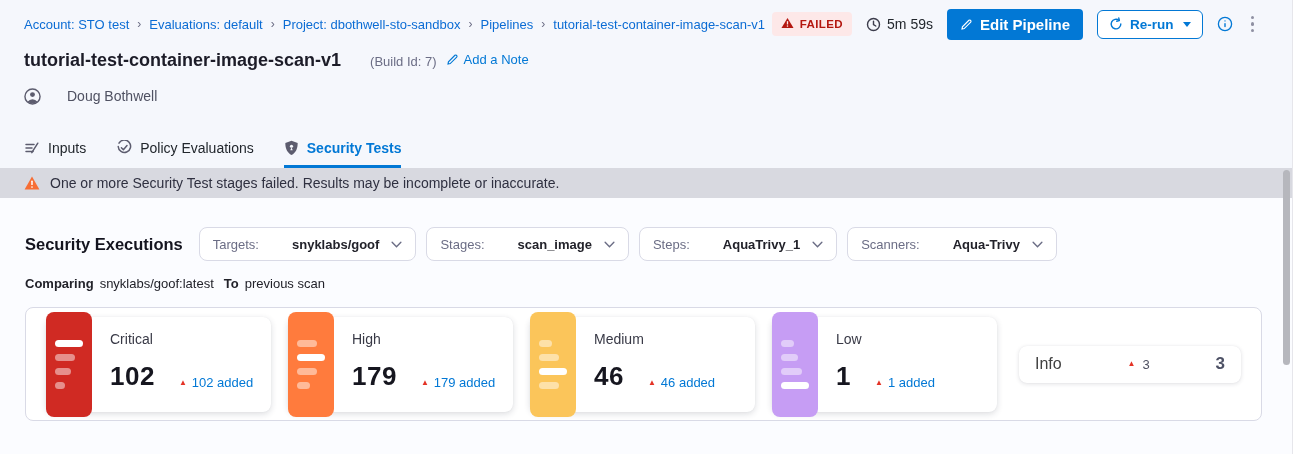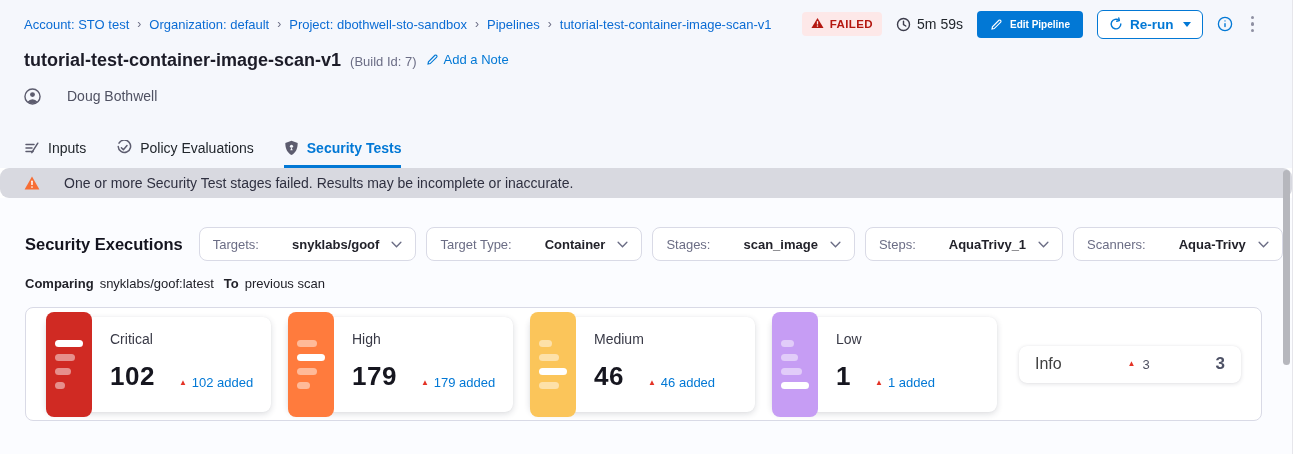--- a/index.html
+++ b/index.html
@@ -17,44 +17,44 @@
   .header { background:#f5f7fc; padding:14px 34px 0 24px; height:128px; }
   .crumb-row { display:flex; align-items:center; height:20px; font-size:13px;justify-content:center; }
   .crumbs { display:flex; align-items:center; gap:8px; white-space:nowrap; }
   .crumb { color:#0b6cd4; cursor:pointer; }
   .crumb-sep { color:#6b6d85; font-size:12px; }
   .right-cluster { margin-left:auto; display:flex; align-items:center; gap:14px; }
   .badge-failed { display:flex; align-items:center; gap:6px; background:#fde8e8; color:#b41710;
     font-size:11.5px; font-weight:700; letter-spacing:.4px; padding:5px 9px; border-radius:4px; }
   .duration { display:flex; align-items:center; gap:6px; font-size:14px; color:#22272d; }
   .btn-primary { display:flex; align-items:center; gap:7px; background:#0278d5; color:#fff;
-    font-size:10px; font-weight:600; padding:7px 13px; border-radius:4px; border:none; cursor:pointer; }
+    font-size:15px; font-weight:600; padding:7px 13px; border-radius:4px; border:none; cursor:pointer; }
   .btn-outline { display:flex; align-items:center; gap:7px; background:#fff; color:#0278d5;
     font-size:13.5px; font-weight:600; padding:6px 11px; border-radius:6px; border:1px solid #0278d5; cursor:pointer; }
   .caret-down { width:0; height:0; border-left:4px solid transparent; border-right:4px solid transparent;
     border-top:5px solid #0278d5; margin-left:2px; }
   .kebab { display:flex; flex-direction:column; gap:3px; padding:4px; cursor:pointer; }
   .kebab i { width:3.5px; height:3.5px; border-radius:50%; background:#8f90a2; }
 
   .title-row { margin-top:16px; display:flex; align-items:baseline; gap:9px; height:24px; }
   .page-title { font-size:18px; font-weight:700; color:#1c1c28; }
-  .build-id { font-size:13px; color:#6b6d85; }
+  .build-id { font-size:13px; color:#6b6d85;margin-left:20px; }
   .add-note { display:flex; align-items:center; gap:5px; font-size:13px; color:#0278d5; cursor:pointer; }
   .user-row { margin-top:12px; display:flex; align-items:center; gap:26px; font-size:14px; color:#4f5162; height:20px; }
 
   
   .tabs { background:#f5f7fc; height:40px; display:flex; align-items:stretch; gap:30px; padding:0 24px; }
   .tab { display:flex; align-items:center; gap:8px; font-size:14px; color:#22272d;
     border-bottom:3px solid transparent; padding-top:2px; cursor:pointer; }
   .tab.active { color:#0278d5; font-weight:700; border-bottom-color:#0278d5; }
   .tab .ticon { display:flex; }
 
   
-  .banner { height:30px; background:#d8d9e0; display:flex; align-items:center; gap:24px;
-    padding:0 24px; font-size:14px; color:#2f3040;border-radius:9px; }
+  .banner { height:30px; background:#d8d9e0; display:flex; align-items:center; gap:10px;
+    padding:0 24px; font-size:14px; color:#2f3040; }
 
   
   .content { background:#fbfcff; height:256px; padding:0 30px 0 25px; }
   .filters-row { padding-top:29px; display:flex; align-items:center; }
   .section-heading { font-size:16.5px; font-weight:700; color:#14141f; margin-right:16px; white-space:nowrap; }
   .pills { display:flex; gap:10px; }
   .pill { background:#fff; border:1px solid #d9dae6; border-radius:8px; height:34px;
     display:flex; align-items:center; gap:8px; padding:0 13px; font-size:13px; cursor:pointer; white-space:nowrap; }
   .pill .plabel { color:#6b6d85; }
   .pill .pvalue { color:#22222a; font-weight:700;margin-left:25px; }
@@ -98,21 +98,21 @@
 </head>
 <body>
 
 <div class="page">
 
   <div class="header">
     <div class="crumb-row">
       <div class="crumbs">
         <span class="crumb">Account: STO test</span>
         <span class="crumb-sep">›</span>
-        <span class="crumb">Organization: default</span>
+        <span class="crumb">Evaluations: default</span>
         <span class="crumb-sep">›</span>
         <span class="crumb">Project: dbothwell-sto-sandbox</span>
         <span class="crumb-sep">›</span>
         <span class="crumb">Pipelines</span>
         <span class="crumb-sep">›</span>
         <span class="crumb">tutorial-test-container-image-scan-v1</span>
       </div>
       <div class="right-cluster">
         <span class="badge-failed">
           <span class="ticon">
@@ -243,29 +243,20 @@
         <div class="pill">
           <span class="plabel">Targets:</span>
           <span class="pvalue">snyklabs/goof</span>
           <span class="chev">
               <svg width="11" height="7" viewBox="0 0 12 8" fill="none" stroke="#6b6d85" stroke-width="1.6" stroke-linecap="round">
                 <path d="M1 1.5 L6 6.5 L11 1.5"></path>
               </svg>
             </span>
         </div>
         <div class="pill">
-          <span class="plabel">Target Type:</span>
-          <span class="pvalue">Container</span>
-          <span class="chev">
-              <svg width="11" height="7" viewBox="0 0 12 8" fill="none" stroke="#6b6d85" stroke-width="1.6" stroke-linecap="round">
-                <path d="M1 1.5 L6 6.5 L11 1.5"></path>
-              </svg>
-            </span>
-        </div>
-        <div class="pill">
           <span class="plabel">Stages:</span>
           <span class="pvalue">scan_image</span>
           <span class="chev">
               <svg width="11" height="7" viewBox="0 0 12 8" fill="none" stroke="#6b6d85" stroke-width="1.6" stroke-linecap="round">
                 <path d="M1 1.5 L6 6.5 L11 1.5"></path>
               </svg>
             </span>
         </div>
         <div class="pill">
           <span class="plabel">Steps:</span>

